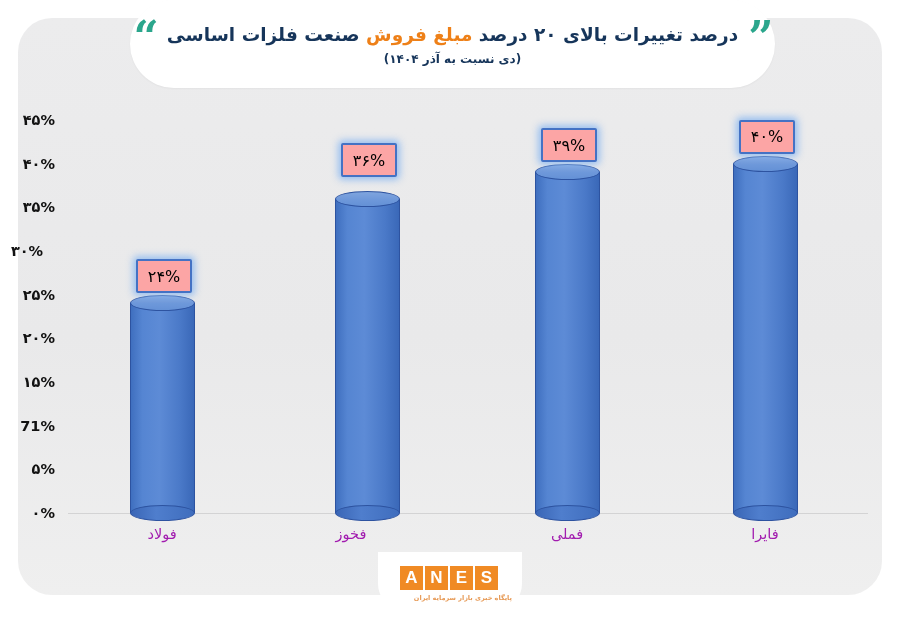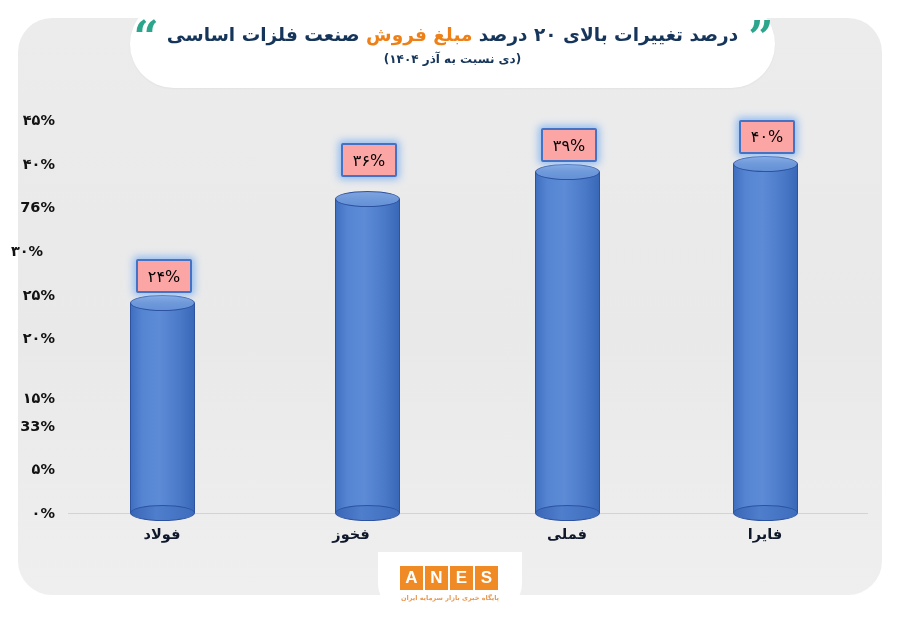--- a/index.html
+++ b/index.html
@@ -143,22 +143,22 @@
     direction:rtl;
     box-shadow:0 0 7px 3px rgba(140,185,240,0.85);
   }
 
   
   .cat-label{
     position:absolute;
     width:110px;
     text-align:center;
     font-size:14.5px;
-    font-weight:700;
-    color:#0f172a;
+    font-weight:400;
+    color:#a21caf;
     direction:rtl;
     top:526px;
   }
   .logo-plate{
     position:absolute;
     left:378px; top:552px;
     width:144px; height:58px;
     background:#ffffff;
     border-radius:0 0 26px 26px;
   }
@@ -175,21 +175,20 @@
     color:#ffffff;
     font-size:17px;
     font-weight:700;
     display:flex;align-items:center;justify-content:center;
     font-family:"Liberation Sans",sans-serif;
   }
   .logo-tag{
     position:absolute;
     left:388px; top:594px;
     width:124px;
-    text-align:center;
     font-size:6.5px;
     font-weight:700;
     color:#E79A56;
     direction:rtl;
     letter-spacing:0.3px;
   }
 </style>
 </head>
 <body>
 
@@ -203,26 +202,26 @@
       <span class="title-text"><span>درصد تغییرات بالای ۲۰ درصد</span> <span class="title-accent">مبلغ فروش</span> <span>صنعت فلزات اساسی</span></span>
       <span class="quote-mark quote-close">”</span>
     </div>
     <div class="subtitle">(دی نسبت به آذر ۱۴۰۴)</div>
   </div>
 
   <div class="plot" id="plot">
     <div class="axis-line"></div>
   <div class="ytick" style="top: 120px;">۴۵%</div>
       <div class="ytick" style="top: 163.667px;">۴۰%</div>
-      <div class="ytick" style="top: 207.333px;">76%</div>
+      <div class="ytick" style="top: 207.333px;">۳۵%</div>
       <div class="ytick" style="top: 251px; text-align: center;">۳۰%</div>
       <div class="ytick" style="top: 294.667px; padding-left: 20px;">۲۵%</div>
       <div class="ytick" style="top: 338.333px;">۲۰%</div>
-      <div class="ytick" style="top: 382px; margin-top: 16px;">۱۵%</div>
-      <div class="ytick" style="top: 425.667px;">33%</div>
+      <div class="ytick" style="top: 382px;">۱۵%</div>
+      <div class="ytick" style="top: 425.667px;">71%</div>
       <div class="ytick" style="top: 469.333px;">۵%</div>
       <div class="ytick" style="top: 513px;">۰%</div>
       <div class="bar" style="left: 129.5px; top: 295.4px; height: 225.6px;">
         <div class="cyl-body" style="top: 8px; height: 209.6px;"></div>
         <div class="cyl-bottom" style="top: 209.6px;"></div>
         <div class="cyl-top" style="top: 0px;"></div>
       </div>
       <div class="value-box" style="left: 136px; top: 259.4px;">۲۴%</div>
       <div class="cat-label" style="left: 107px;">فولاد</div>
       <div class="bar" style="left: 334.5px; top: 190.6px; height: 330.4px;">

